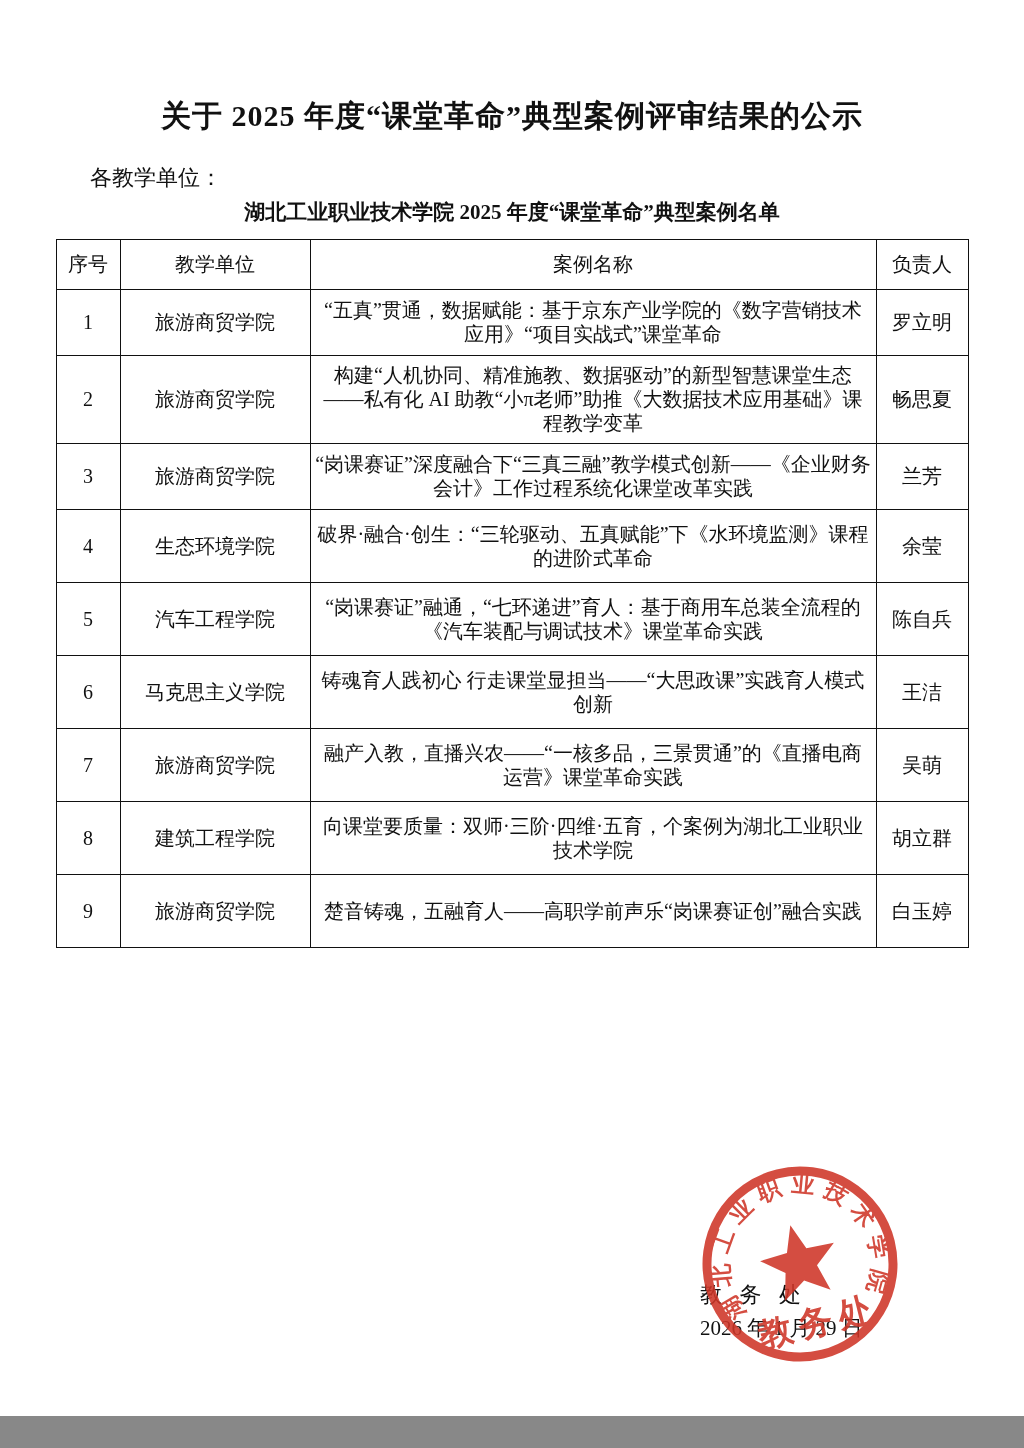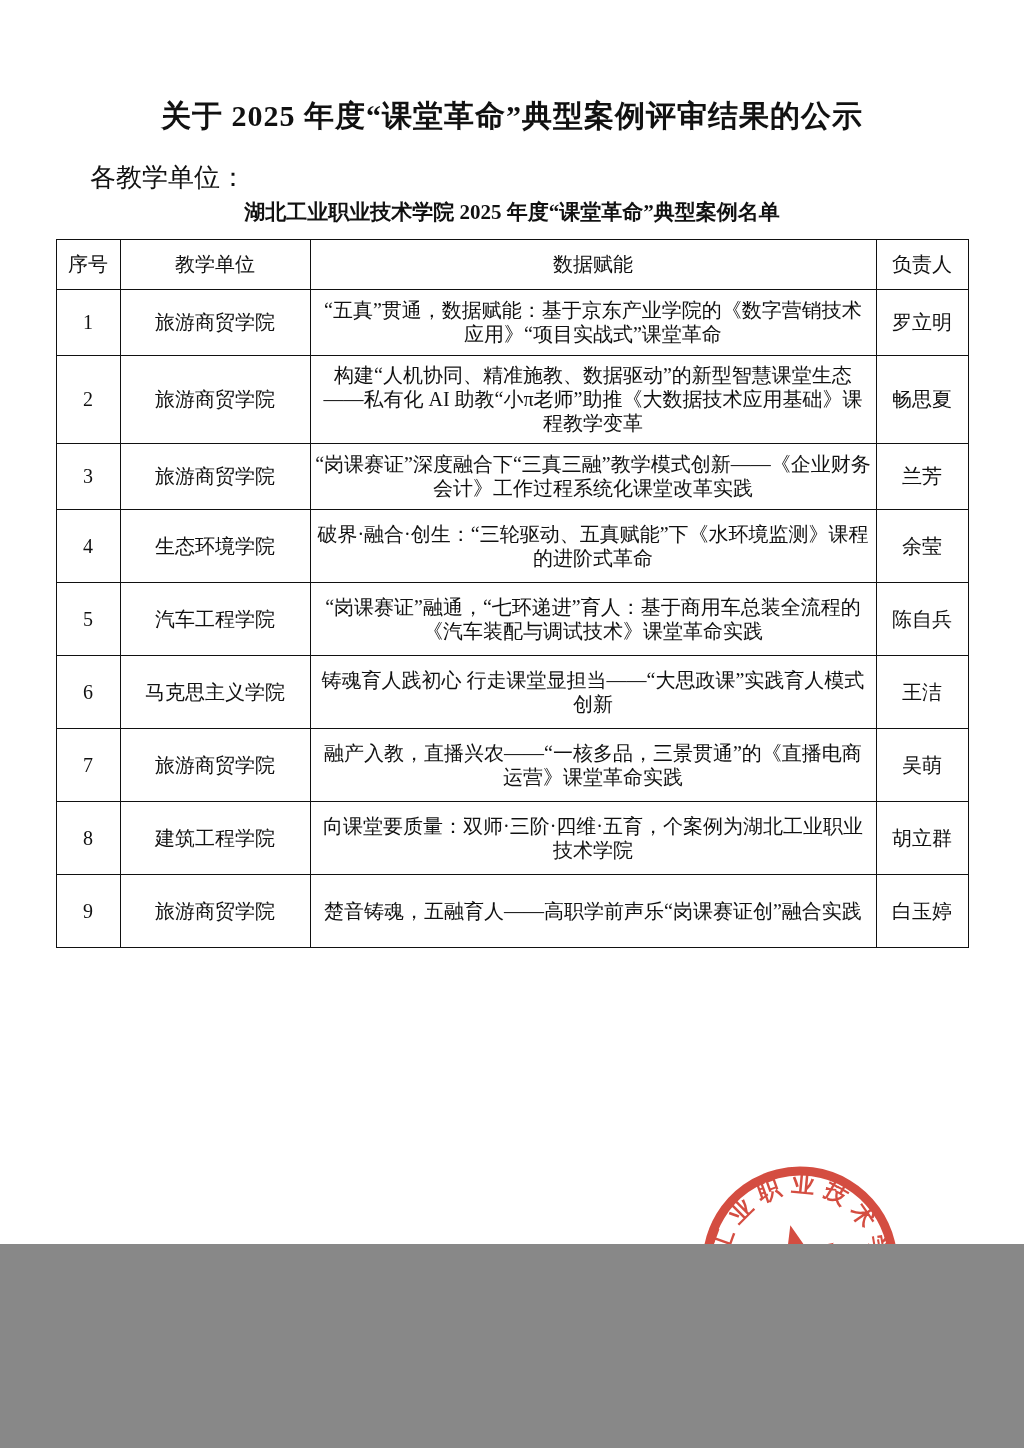--- a/index.html
+++ b/index.html
@@ -1,36 +1,36 @@
 <!DOCTYPE html>
 <html><head>
 <meta charset="utf-8">
 <style>
   * { margin: 0; padding: 0; box-sizing: border-box; }
   html, body { background: #888; }
   .page {
     position: relative;
     width: 1024px;
-    height: 1244px;
+    height: 1416px;
     margin: 0 auto;
     background: #ffffff;
     font-family: "Liberation Serif", "DejaVu Serif", serif;
     color: #111;
     overflow: hidden;
   }
   .title {
     margin-top: 96px;
     text-align: center;
     font-size: 30px;
     font-weight: bold;
     letter-spacing: 1px;
   }
   .body-block {
     margin: 22px 90px 0 90px;
-    font-size: 26px;
+    font-size: 22px;
     line-height: 38.5px;
     text-align: justify;
   }
   .salutation { text-indent: 0; }
   .para { text-indent: 2em; }
   .contact { text-indent: 2em; }
   .table-caption {
     margin-top: 0;
     text-align: center;
     font-size: 21px;
@@ -119,21 +119,21 @@
     <colgroup>
       <col class="c-no">
         <col class="c-unit">
         <col class="c-case">
         <col class="c-person">
     </colgroup>
     <thead>
       <tr>
         <th>序号</th>
         <th>教学单位</th>
-        <th>数据赋能</th>
+        <th>案例名称</th>
         <th>负责人</th>
       </tr>
     </thead>
     <tbody>
       <tr>
         <td>1</td>
         <td>旅游商贸学院</td>
         <td class="case-cell">“五真”贯通，数据赋能：基于京东产业学院的《数字营销技术应用》“项目实战式”课堂革命</td>
         <td>罗立明</td>
       </tr>

